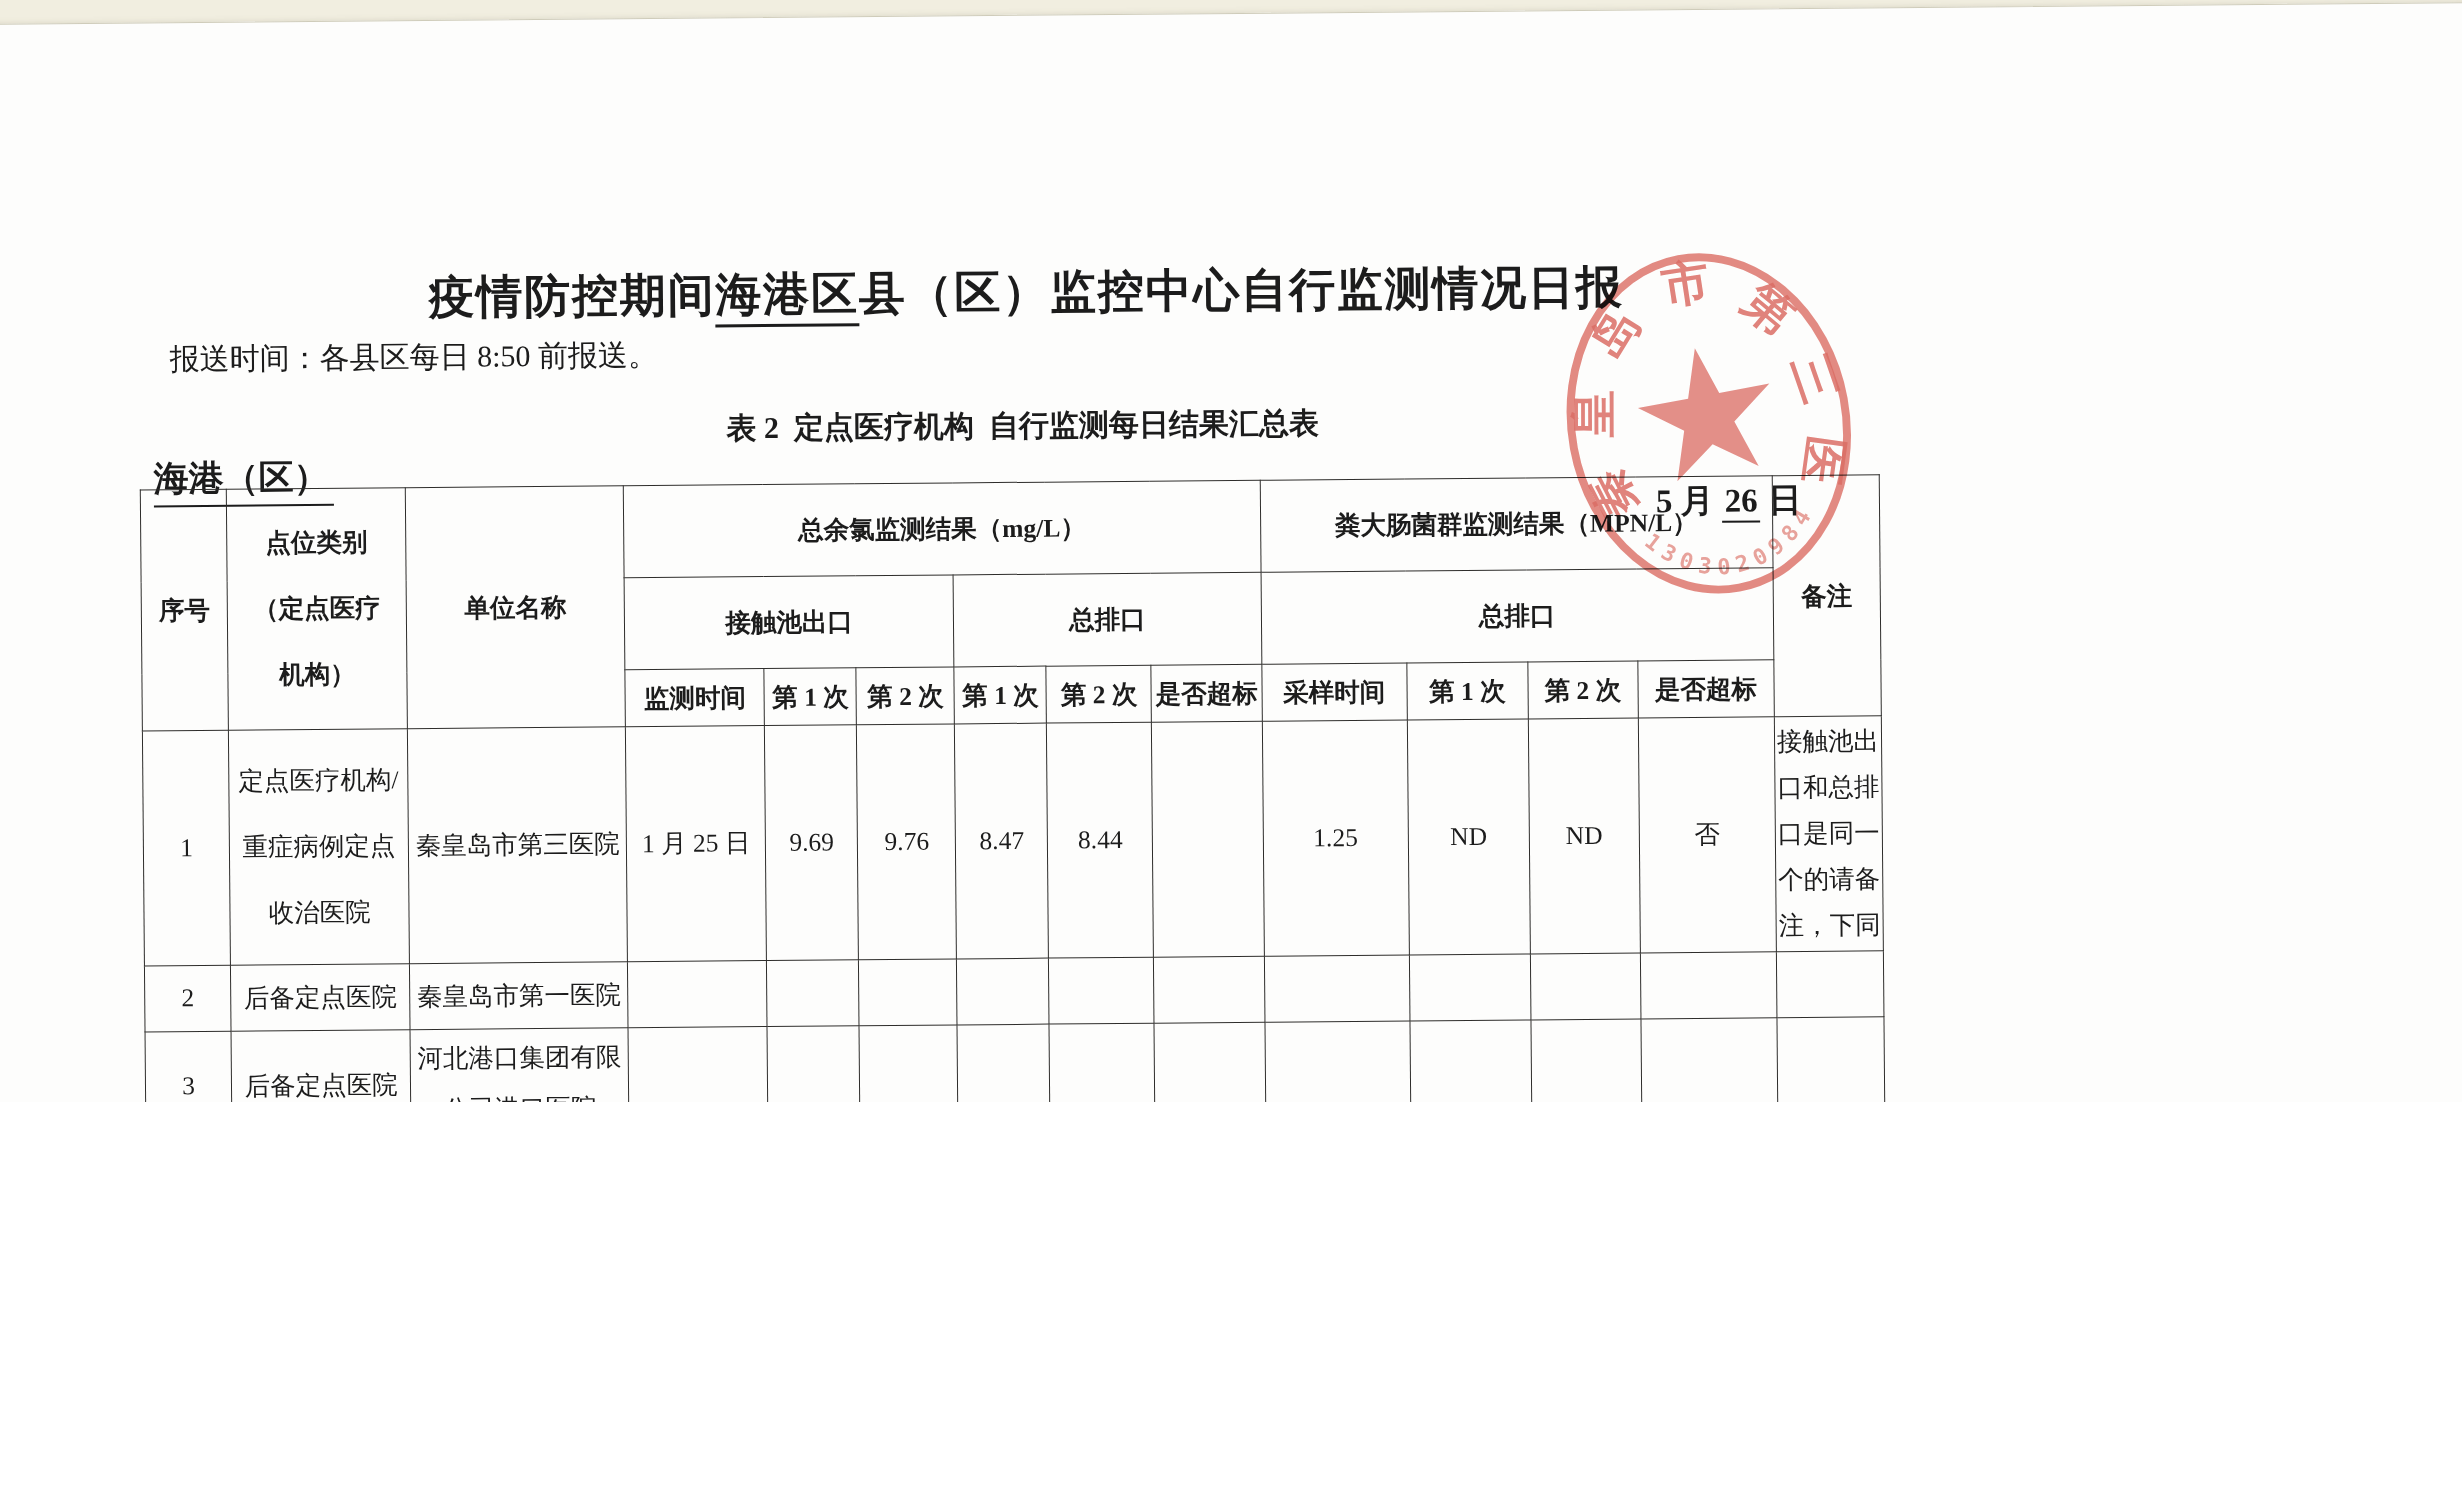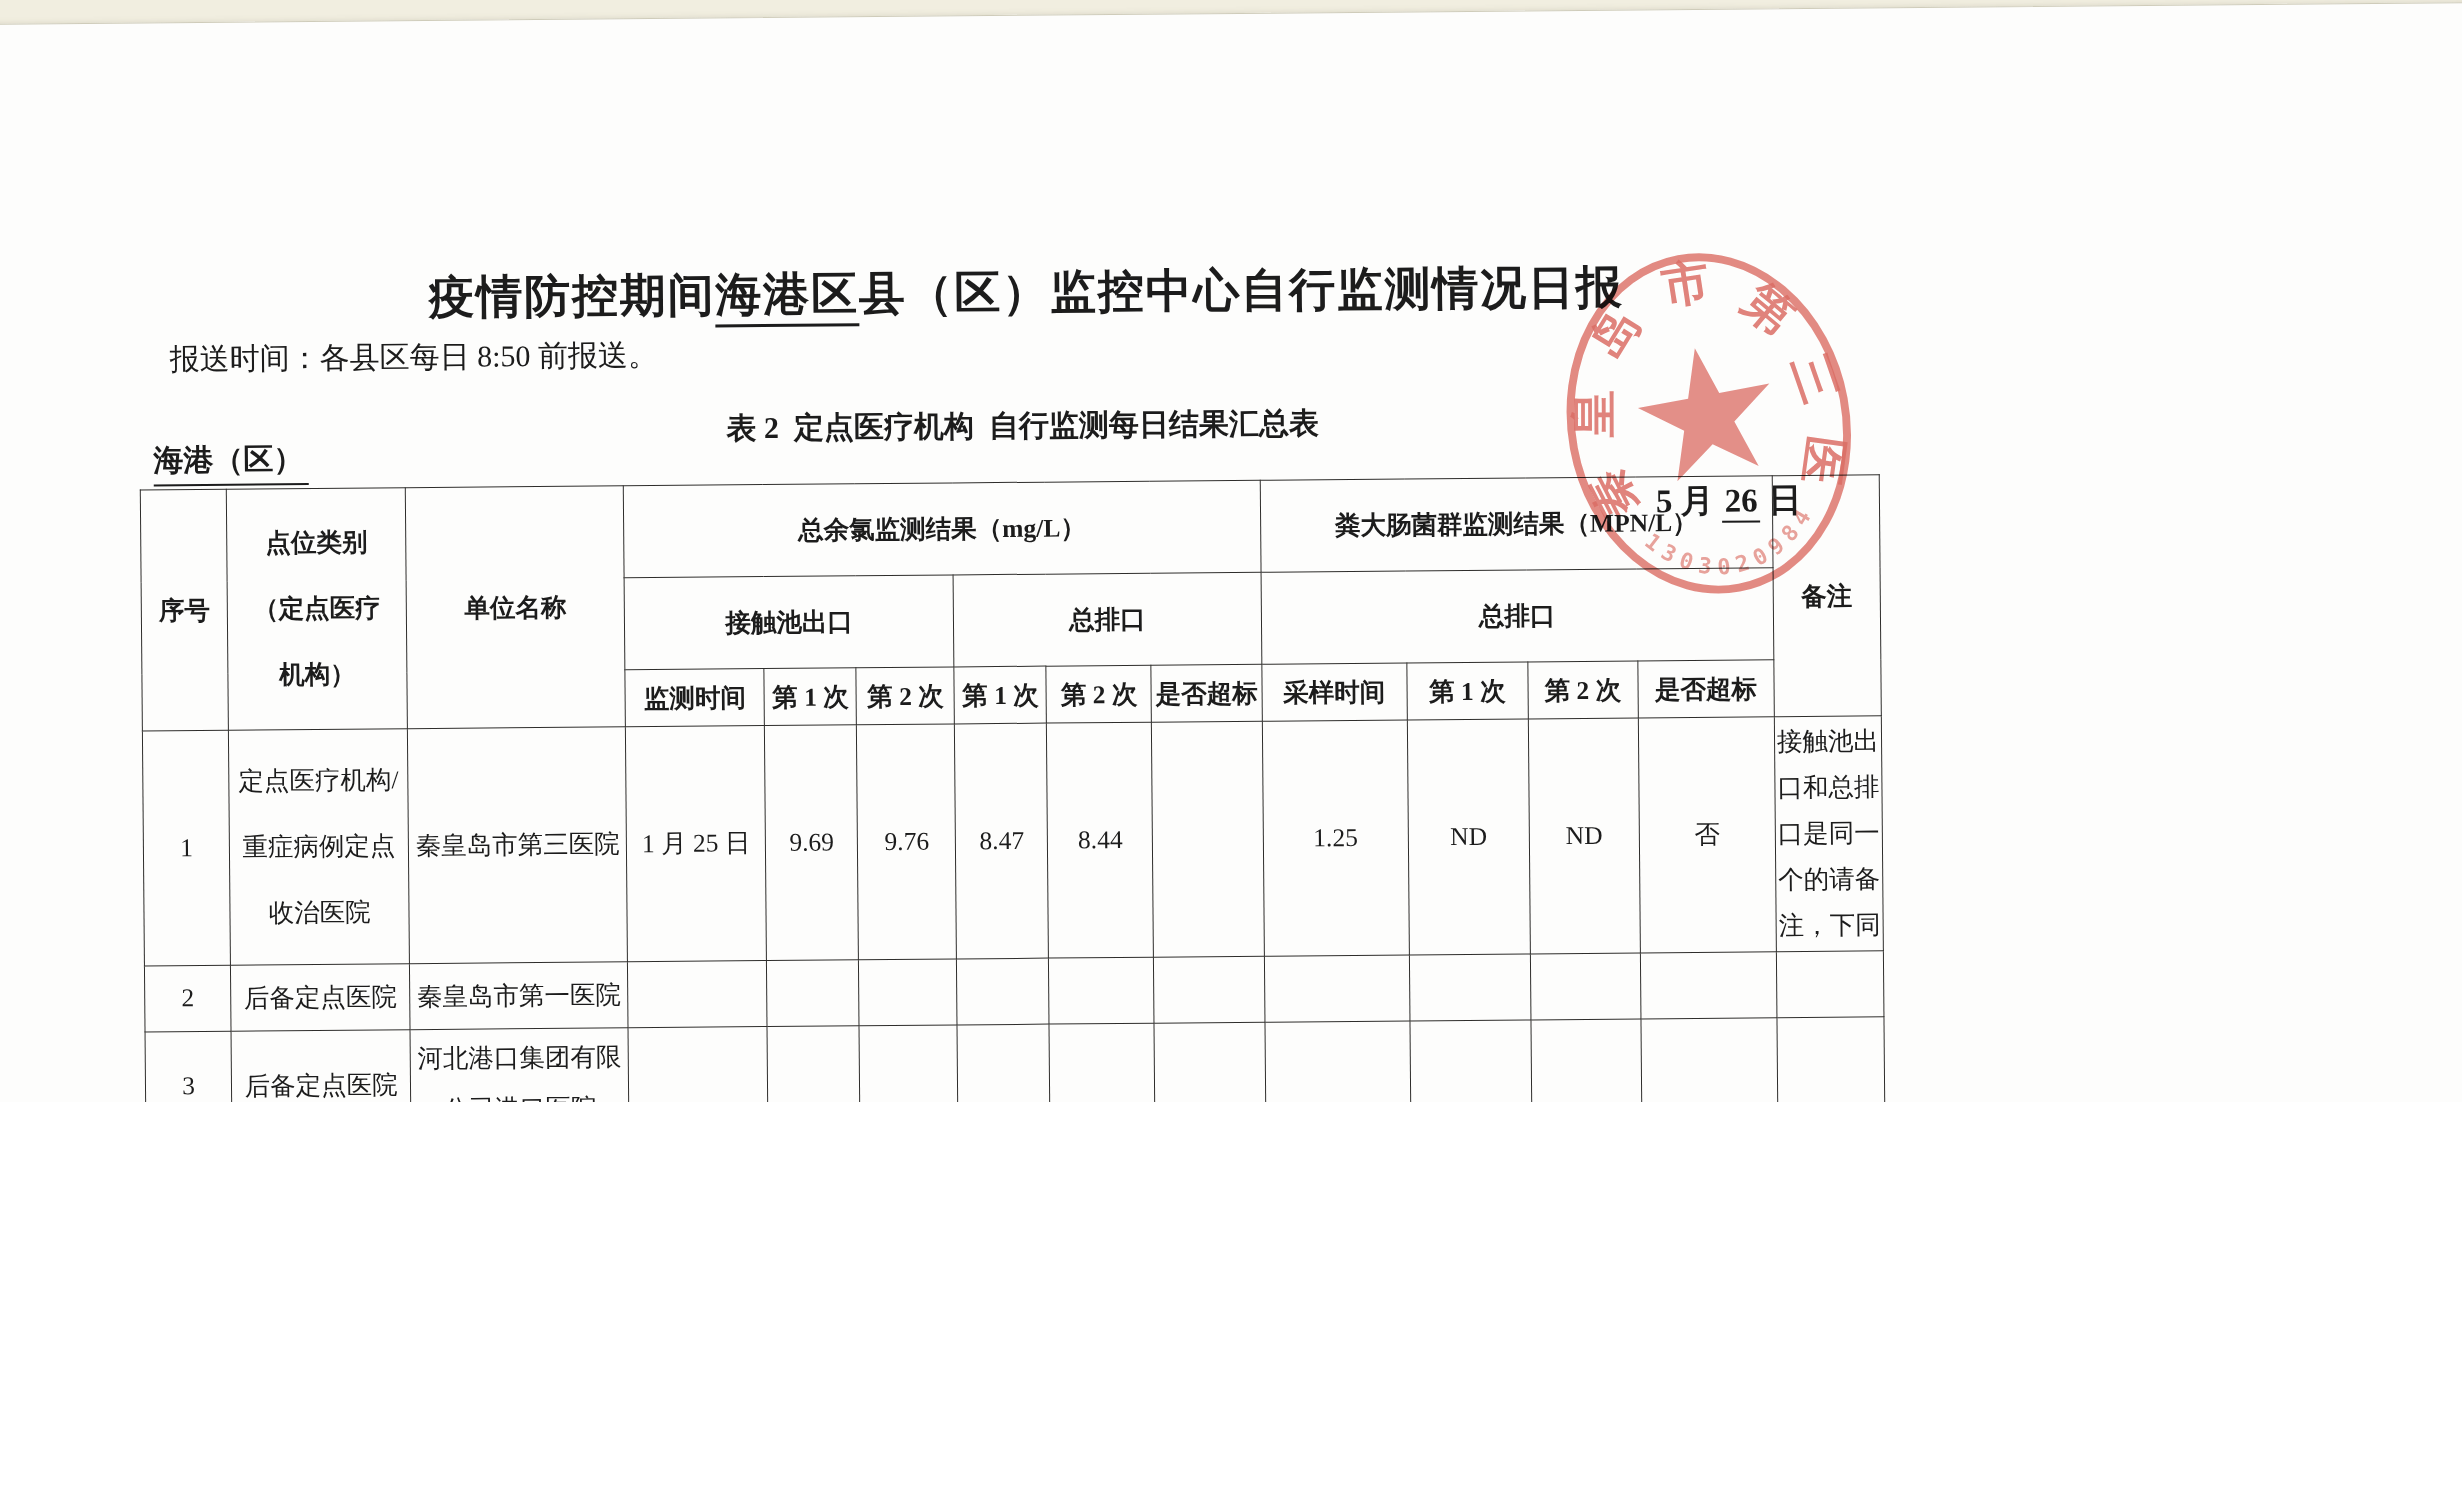--- a/index.html
+++ b/index.html
@@ -8,21 +8,21 @@
   .sheet{position:absolute;left:-35px;top:13px;width:2533px;height:1448px;
     background:#fdfdfc;border:0.9px solid #cfccba;box-shadow:0 1.8px 7px rgba(120,115,90,.35);
     transform:rotate(-0.5deg);}
   .content{position:absolute;left:35px;top:-13px;width:2462px;height:1495px;}
   .title{position:absolute;left:0;top:259px;width:2058px;text-align:center;
     font-size:46px;font-weight:bold;letter-spacing:1.8px;white-space:pre;}
   .u{border-bottom:3.5px solid #1c1c1c;padding-bottom:3.5px;}
   .report-time{position:absolute;left:172px;top:329px;font-size:30px;white-space:pre;}
   .caption{position:absolute;left:0;top:403px;width:2049px;text-align:center;
     font-size:30px;font-weight:bold;white-space:pre;}
-  .region{position:absolute;left:155px;top:430px;font-size:30px;font-weight:bold;
+  .region{position:absolute;left:155px;top:445px;font-size:35px;font-weight:bold;
     border-bottom:2.6px solid #1c1c1c;padding:0 5.3px 2.6px 0;white-space:pre;}
   .date-line{position:absolute;left:1657px;top:482px;font-size:33px;font-weight:bold;white-space:pre;z-index:3;}
   .u2{border-bottom:2.6px solid #1c1c1c;padding:0 2.6px 1.8px 2.6px;margin-top:7px;}
   table.grid{position:absolute;left:141px;top:479px;border-collapse:collapse;
     table-layout:fixed;width:1740px;z-index:1;}
   table.grid th,table.grid td{border:1.8px solid #2e2d2b;text-align:center;vertical-align:middle;
     font-size:25.5px;padding:1.8px;overflow:hidden;}
   table.grid th{font-weight:bold;}
   table.grid td{font-weight:normal;}
   tr.h1{height:92px;} tr.h2{height:92px;} tr.h3{height:57px;}

